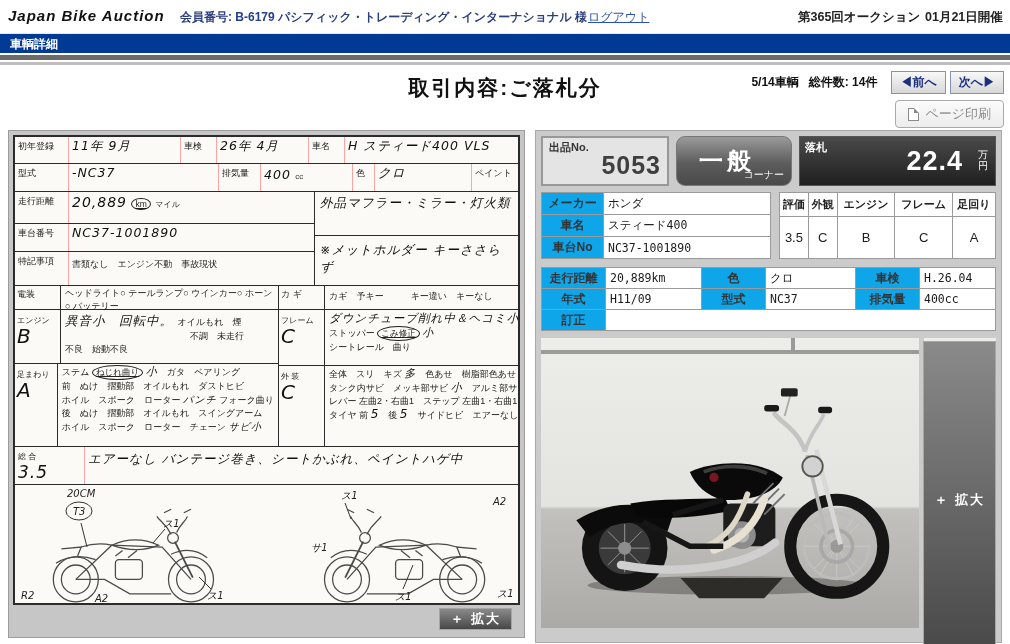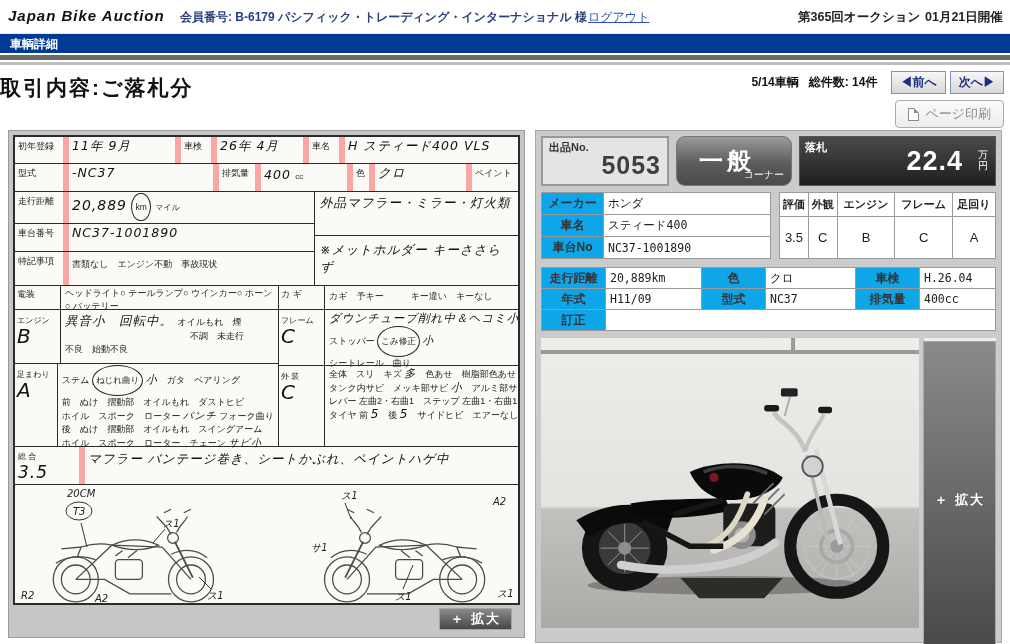--- a/index.html
+++ b/index.html
@@ -15,42 +15,42 @@
   .logout { position:absolute; left:588px; top:9px; font-size:12px; color:#2b50b4; text-decoration:underline; cursor:pointer; }
   .round { position:absolute; left:798px; top:9px; font-size:12.5px; color:#222; font-weight:bold; }
   .odate { position:absolute; left:925px; top:9px; font-size:12.5px; color:#222; font-weight:bold; }
 
   .navbar { position:absolute; left:0; top:33px; width:1010px; height:20px; background:#003a94; color:#fff;
             font-size:12px; font-weight:bold; line-height:20px; padding-left:10px; border-top:1px solid #e8e8e8; }
   .sep1 { position:absolute; left:0; top:55px; width:1010px; height:5px; background:#6a6a6a; }
   .sep2 { position:absolute; left:0; top:62px; width:1010px; height:3px; background:#bdbdbd; }
 
   
-  .page-title { position:absolute; left:0; top:74px; width:1010px; text-align:left; font-size:21px; font-weight:bold; letter-spacing:2px; color:#111; }
+  .page-title { position:absolute; left:0; top:74px; width:1010px; text-align:center; font-size:21px; font-weight:bold; letter-spacing:2px; color:#111; }
   .navtools { position:absolute; right:6px; top:71px; text-align:right; font-size:12px; color:#111; }
   .navtools .cnt { font-weight:bold; margin-right:10px; }
   .navbtn { display:inline-block; padding:2px 8px; font-size:12px; font-weight:bold; color:#1a2f7e;
             background:linear-gradient(#f8f8f8,#d7d7d7); border:1px solid #8193bd; cursor:pointer; margin-left:4px; }
   .printbtn { display:inline-flex; align-items:center; gap:6px; margin-top:6px; padding:4px 12px; font-size:13px; color:#8a8a8a;
               background:linear-gradient(#fbfbfb,#ececec); border:1px solid #aaa; border-radius:4px; cursor:pointer; }
   .print-icon { position:relative; display:inline-block; width:11px; height:13px; background:#fff; border:1px solid #8a8a8a; }
   .print-icon::after { content:""; position:absolute; right:-1px; top:-1px; width:0; height:0;
                        border-left:5px solid #8a8a8a; border-top:5px solid #fff; }
 
   
   .sheet-panel { position:absolute; left:8px; top:130px; width:517px; height:508px; background:#c6c6c6; border:1px solid #9c9c9c; padding:4px; }
   .sheet { position:relative; background:#fbfaf6; border:2px solid #2b2b2b; height:470px; overflow:hidden; }
   .srow { display:flex; border-bottom:1px solid #2b2b2b; }
-  .scell { border-right:6px solid #fca5a5; padding:1px 3px; overflow:hidden; }
+  .scell { border-right:1px solid #fca5a5; padding:1px 3px; overflow:hidden; }
   .scell:last-child { border-right:none; }
   .plbl { font-size:9px; color:#222; padding-top:3px; }
   .pitems { font-size:9px; color:#222; }
   .hand { font-family:"DejaVu Sans", sans-serif; font-style:italic; font-size:12.5px; color:#101010; letter-spacing:1px; }
   .hand.big { font-size:20px; line-height:20px; }
-  .circ { display:inline-block; border:1px solid #222; border-radius:50%; padding:8px 3px; font-size:8.5px; }
+  .circ { display:inline-block; border:1px solid #222; border-radius:50%; padding:0 3px; font-size:8.5px;text-decoration:underline; }
   .tiny { font-size:8px; color:#333; }
   .gradecell { width:46px; display:flex; flex-direction:column; }
   .gradecell .plbl { font-size:8px; }
   .panel-bottom { height:24px; position:relative; }
   .zoom-btn { position:absolute; right:8px; top:3px; background:linear-gradient(#8a8a8a,#474747); color:#fff;
               border:1px solid #a6a6a6; font-size:13px; font-weight:bold; padding:1px 10px; letter-spacing:2px; cursor:pointer; }
 
   .midwrap { display:flex; border-bottom:1px solid #2b2b2b; }
   .midcol { display:flex; flex-direction:column; }
   .midcol.lft { width:264px; border-right:1px solid #2b2b2b; }
@@ -327,21 +327,21 @@
             </div>
           </div>
         </div>
       </div>
 
       <div class="srow" style="height:38px">
         <div class="scell gradecell" style="width:70px">
           <span class="plbl">総 合</span>
           <span class="hand" style="font-size:17px">3.5</span>
         </div>
-        <div class="scell hand" style="flex:1; padding-top:4px">マフラー バンテージ巻き、シートかぶれ、ペイントハゲ中</div>
+        <div class="scell hand" style="flex:1; padding-top:4px">エアーなし バンテージ巻き、シートかぶれ、ペイントハゲ中</div>
       </div>
 
       <div class="diagram">
         <svg width="509" height="120" viewBox="0 0 509 120">
           <g transform="translate(14,8) scale(0.9)">
               <use href="#sketchBike"></use>
             </g>
           <g transform="translate(494,8) scale(-0.9,0.9)">
               <use href="#sketchBike"></use>
             </g>

